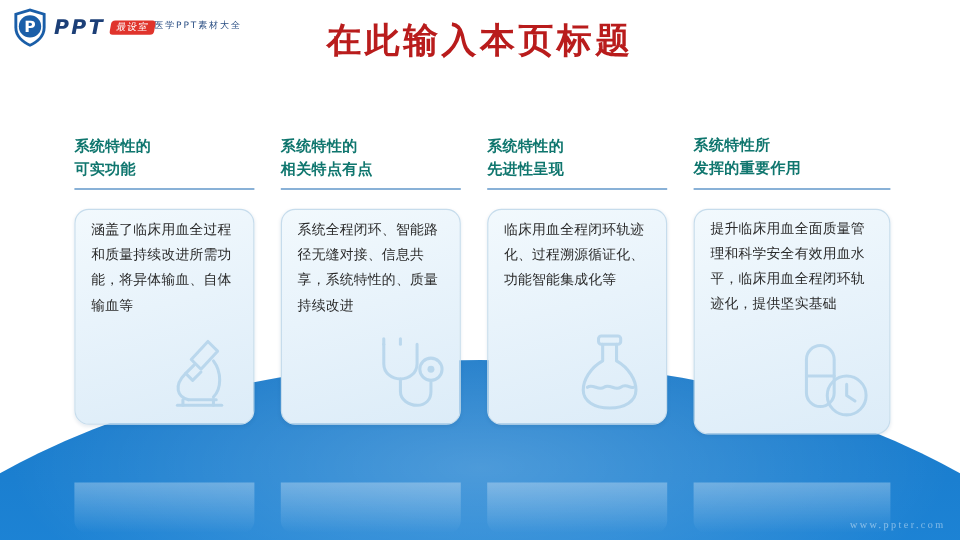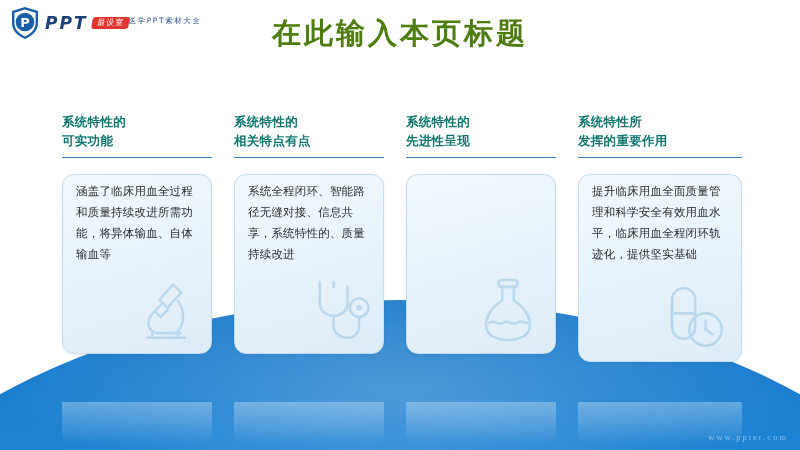--- a/index.html
+++ b/index.html
@@ -44,27 +44,27 @@
   .logo .badge{
     margin-left:4px;background:#e0342c;color:#fff;font-size:8px;
     padding:2px 5px 2px 5px;border-radius:3px;letter-spacing:1px;
     transform:skewX(-10deg);
   }
   .logo .row2{font-size:7.5px;color:#2b4f84;letter-spacing:1.6px;margin-top:2px;}
 
   
   .page-title{
     position:absolute;left:0;right:0;top:14px;text-align:center;
-    font-size:29px;font-weight:bold;color:#4d7c0f;letter-spacing:3px;
+    font-size:29px;font-weight:bold;color:#b91c1c;letter-spacing:3px;
   }
 
   
   .cols{position:absolute;left:62px;top:112px;width:690px;height:290px;display:flex;gap:22px;}
   .col{width:150px;position:relative;}
-  .col.wide{width:164px;}
+  .col.wide{width:164px;font-family:Liberation Serif, serif;}
 
   .col-head{
     color:#0f766e;font-weight:bold;font-size:12.5px;line-height:19px;
     letter-spacing:.3px;white-space:pre-line;
   }
   .col-rule{
     margin-top:7px;height:1px;background:#3c7fbd;width:100%;
   }
 
   .card{
@@ -179,20 +179,21 @@
           </svg>
         </span>
       </div>
     </div>
 
     <div class="col">
       <div class="col-head">系统特性的
 先进性呈现</div>
       <div class="col-rule"></div>
       <div class="card">
+        <div class="card-body">临床用血全程闭环轨迹化、过程溯源循证化、功能智能集成化等</div>
         <span class="card-icon">
           <svg viewBox="0 0 64 64" fill="none" stroke="#7fb4da" stroke-width="2.2" stroke-linecap="round" stroke-linejoin="round">
             <rect x="24" y="6" width="16" height="6" rx="2"></rect>
             <path d="M27 12 L27 24 C18 29 13 38 13 45 C13 53 21 58 32 58 C43 58 51 53 51 45 C51 38 46 29 37 24 L37 12"></path>
             <path d="M16 43 C20 40 24 46 28 43 C32 40 36 46 40 43 C44 40 47 44 49 43"></path>
           </svg>
         </span>
       </div>
     </div>
 

